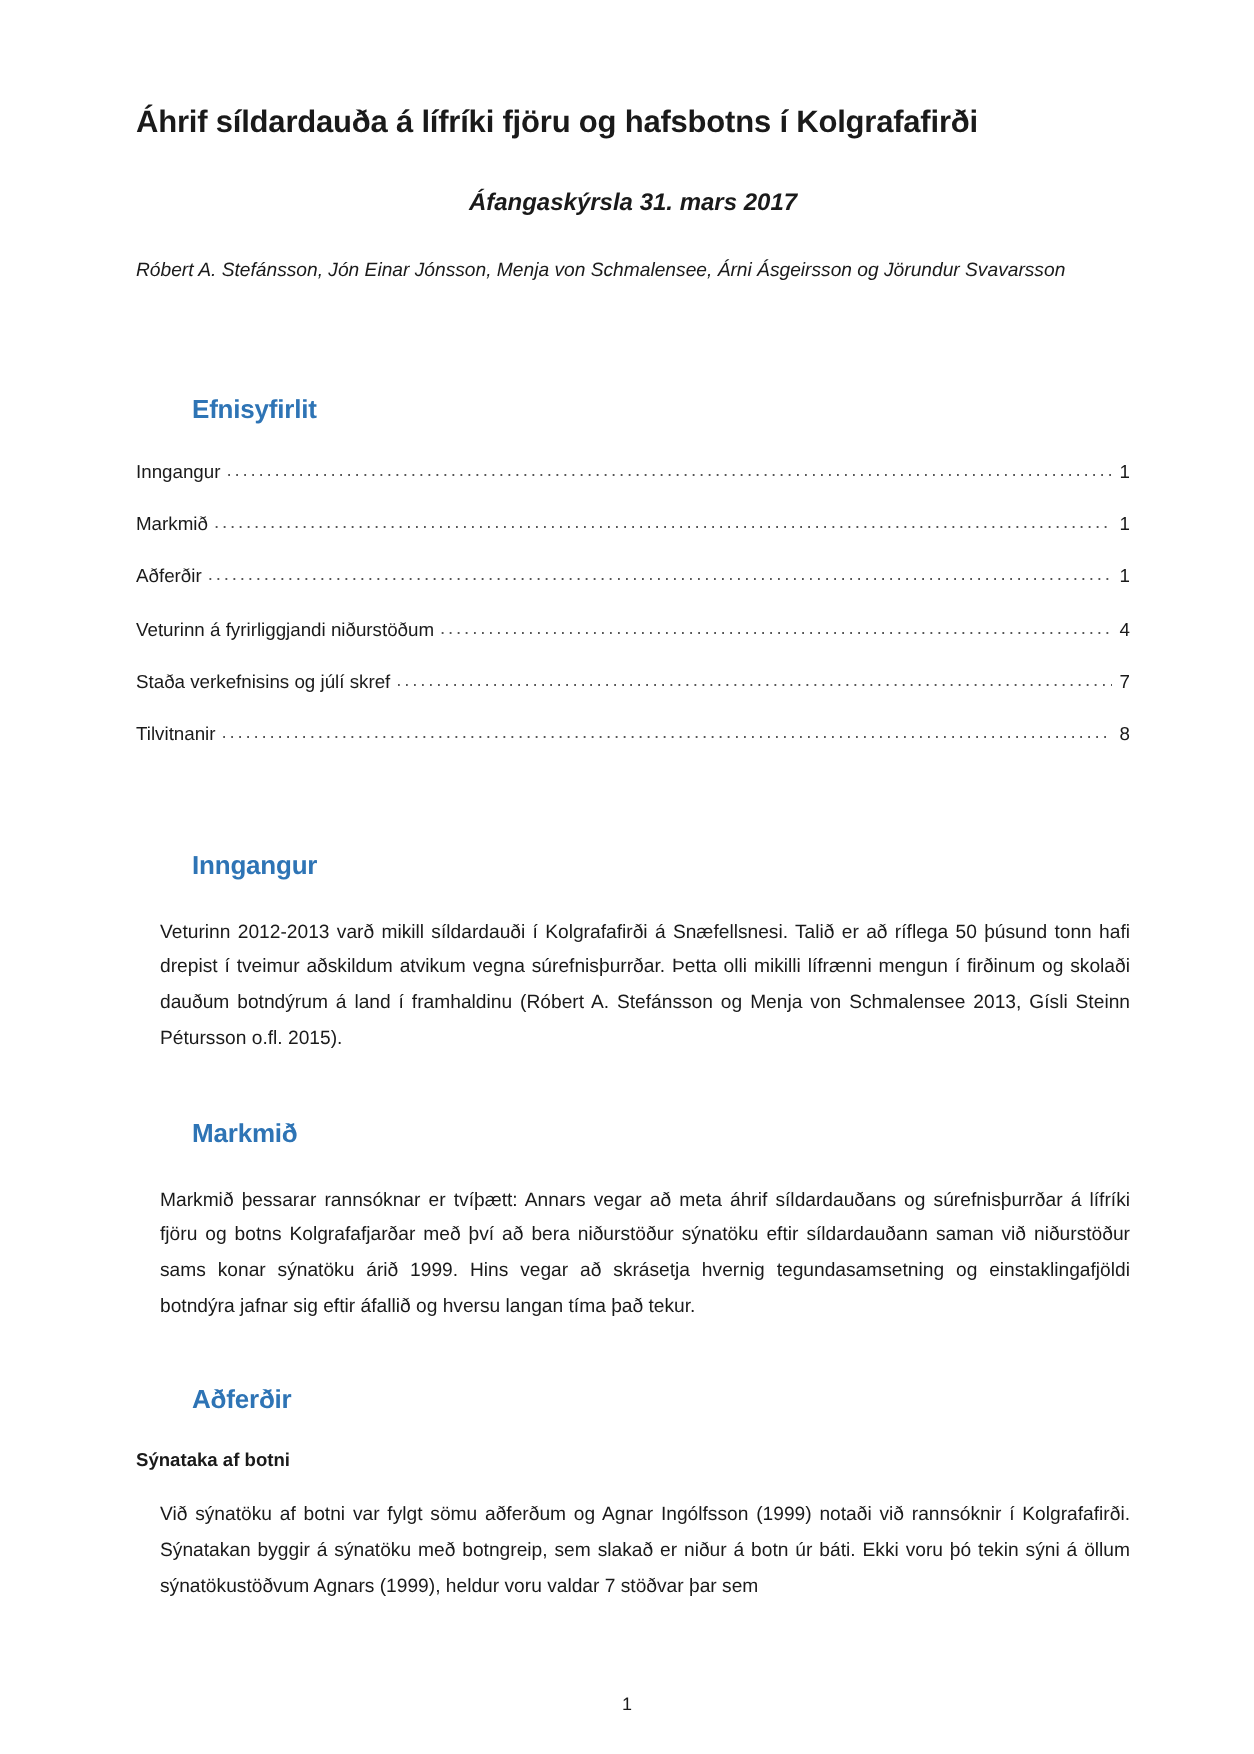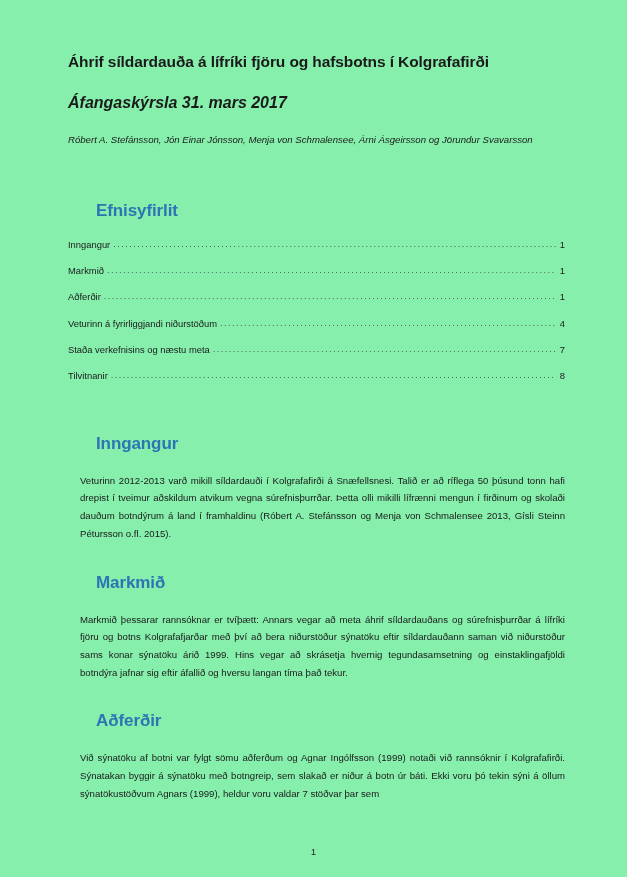--- a/index.html
+++ b/index.html
@@ -6,21 +6,21 @@
     margin: 0;
     padding: 0;
     background: #b0b0b0;
   }
   body {
     font-family: "Liberation Sans", sans-serif;
   }
   .page {
     width: 627px;
     height: 877px;
-    background: #86efac;
+    background: #ffffff;
     position: relative;
     overflow: hidden;
     box-sizing: border-box;
     padding: 0;
     text-decoration: underline;
   }
   .content {
     position: absolute;
     left: 68px;
     right: 62px;
@@ -28,36 +28,37 @@
   }
   .doc-title {
     font-size: 15.5px;
     font-weight: bold;
     color: #1a1a1a;
     letter-spacing: -0.1px;
     margin: 0 0 22px 0;
     line-height: 1.3;
   }
   .doc-subtitle {
-    font-size: 16px;
+    font-size: 12px;
     font-weight: bold;
     font-style: italic;
     color: #1a1a1a;
     margin: 3px 0 20px 0;
+    text-align: center;
   }
   .authors {
     font-size: 9.6px;
     font-style: italic;
     color: #1a1a1a;
     line-height: 1.75;
     margin: 0 0 52px 0;
     text-align: justify;
   }
   .section-heading {
-    font-size: 17px;
+    font-size: 13px;
     font-weight: bold;
     color: #2e74b5;
     margin: 0 0 18px 0;
     letter-spacing: -0.1px;
     padding-left: 28px;
   }
   .toc {
     margin: 0 0 52px 0;
   }
   .toc-entry {
@@ -146,39 +147,40 @@
         <span class="toc-page">1</span>
       </div>
 
       <div class="toc-entry">
         <span class="toc-label">Veturinn á fyrirliggjandi niðurstöðum</span>
         <span class="toc-dots">..........................................................................................................................................................</span>
         <span class="toc-page">4</span>
       </div>
 
       <div class="toc-entry">
-        <span class="toc-label">Staða verkefnisins og næstu meta</span>
+        <span class="toc-label">Staða verkefnisins og júlí skref</span>
         <span class="toc-dots">..........................................................................................................................................................</span>
         <span class="toc-page">7</span>
       </div>
 
       <div class="toc-entry">
         <span class="toc-label">Tilvitnanir</span>
         <span class="toc-dots">..........................................................................................................................................................</span>
         <span class="toc-page">8</span>
       </div>
 
     </div>
 
     <h3 class="section-heading">Inngangur</h3>
     <p class="body-text">Veturinn 2012-2013 varð mikill síldardauði í Kolgrafafirði á Snæfellsnesi. Talið er að ríflega 50 þúsund tonn hafi drepist í tveimur aðskildum atvikum vegna súrefnisþurrðar. Þetta olli mikilli lífrænni mengun í firðinum og skolaði dauðum botndýrum á land í framhaldinu (Róbert A. Stefánsson og Menja von Schmalensee 2013, Gísli Steinn Pétursson o.fl. 2015).</p>
 
     <h3 class="section-heading">Markmið</h3>
     <p class="body-text">Markmið þessarar rannsóknar er tvíþætt: Annars vegar að meta áhrif síldardauðans og súrefnisþurrðar á lífríki fjöru og botns Kolgrafafjarðar með því að bera niðurstöður sýnatöku eftir síldardauðann saman við niðurstöður sams konar sýnatöku árið 1999. Hins vegar að skrásetja hvernig tegundasamsetning og einstaklingafjöldi botndýra jafnar sig eftir áfallið og hversu langan tíma það tekur.</p>
 
     <h3 class="section-heading">Aðferðir</h3>
 
+    <h4 class="minor-heading">Sýnataka af botni</h4>
     <p class="body-text">Við sýnatöku af botni var fylgt sömu aðferðum og Agnar Ingólfsson (1999) notaði við rannsóknir í Kolgrafafirði. Sýnatakan byggir á sýnatöku með botngreip, sem slakað er niður á botn úr báti. Ekki voru þó tekin sýni á öllum sýnatökustöðvum Agnars (1999), heldur voru valdar 7 stöðvar þar sem</p>
 
   </div>
 
   <div class="page-number">1</div>
 </div>
 
 </body></html>

